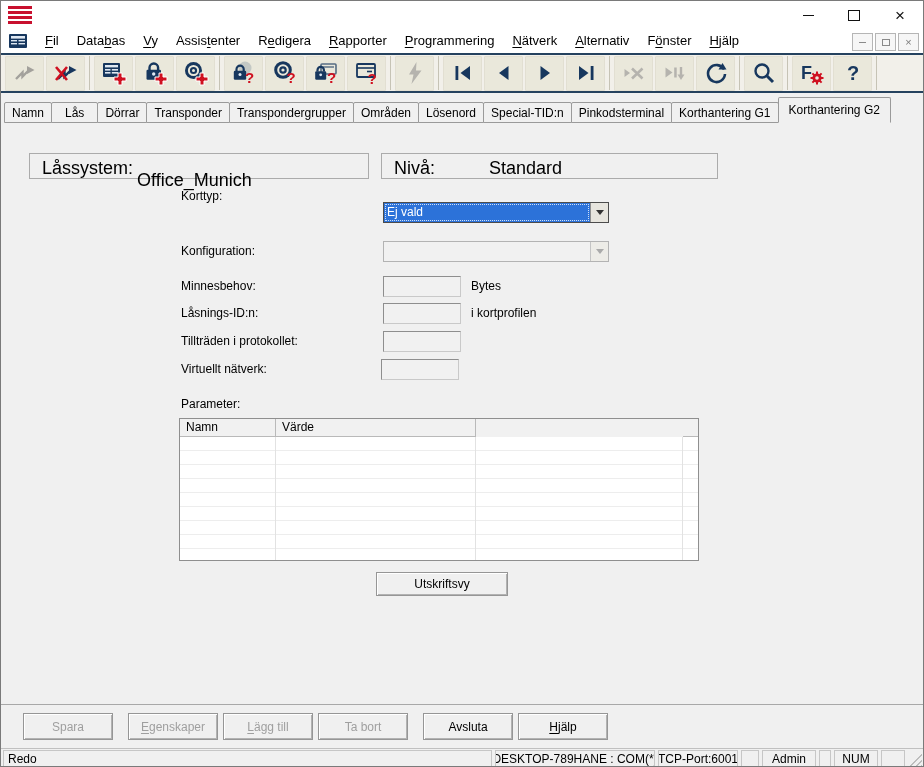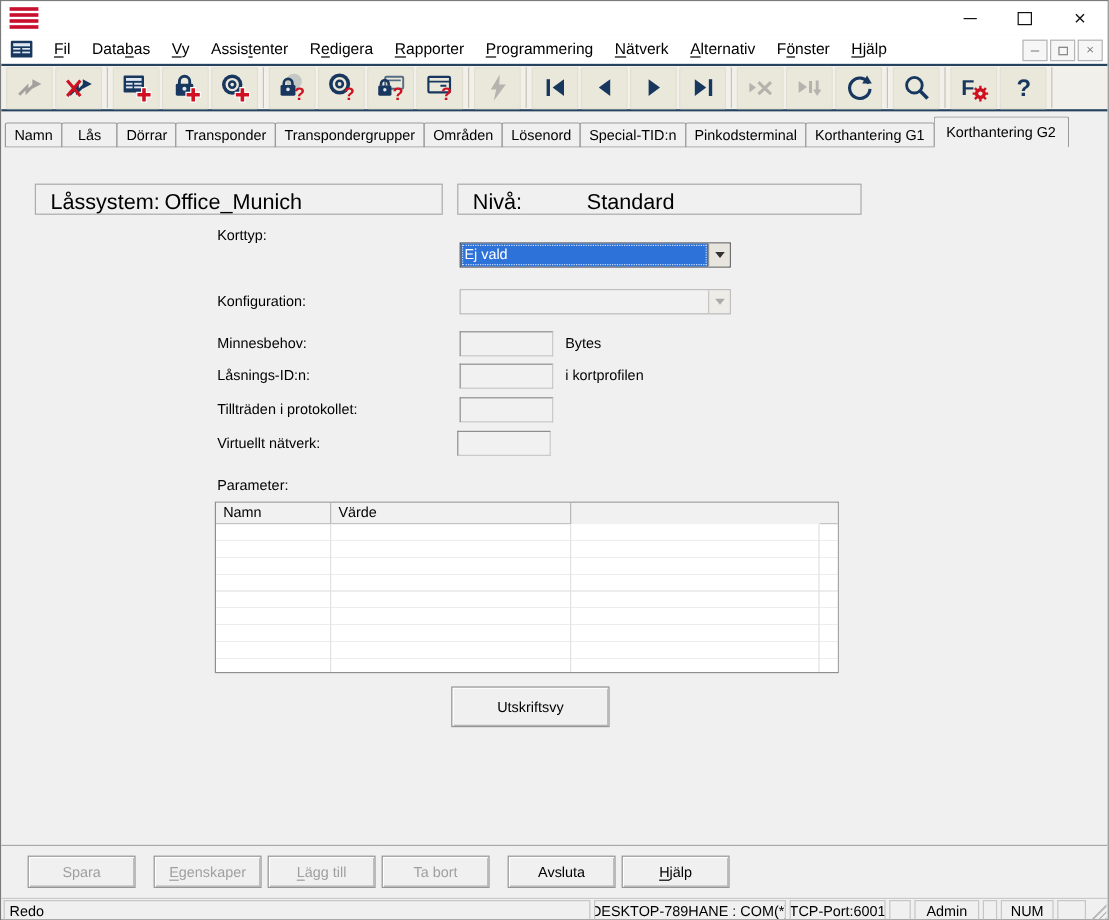--- a/index.html
+++ b/index.html
@@ -49,21 +49,21 @@
   .field{position:absolute;width:78px;height:21px;box-sizing:border-box;border:1px solid;border-color:#8e8e8e #c9c9c9 #c9c9c9 #8e8e8e;background:#f1f1f1;font:12px "Liberation Sans",sans-serif;padding:0 3px;color:#000;}
   
   .ptable{position:absolute;left:178px;top:295px;width:520px;height:143px;border:1px solid #8f8f8f;box-sizing:border-box;background:#fff;}
   .phead{display:flex;height:18px;background:#f1f1f1;}
   .phcell{box-sizing:border-box;border-right:1px solid #b9b9b9;border-bottom:1px solid #b9b9b9;font-size:12px;line-height:17px;padding-left:6px;overflow:hidden;}
   .pbody{position:relative;height:123px;background:repeating-linear-gradient(to bottom,#ffffff 0 13px,#ededed 13px 14px);}
   .vline{position:absolute;top:0;bottom:0;width:1px;background:#e2e2e2;}
   
   .btn{background:#f0f0f0;border:1px solid #969696;box-shadow:inset 1px 1px 0 #ffffff,inset -1px -1px 0 #b2b2b2;font:12px "Liberation Sans",sans-serif;color:#000;display:flex;align-items:center;justify-content:center;box-sizing:border-box;}
   .btn.disabled{color:#9f9f9f;}
-  .printbtn{position:absolute;left:375px;top:449px;width:132px;height:34px;}
+  .printbtn{position:absolute;left:375px;top:449px;width:132px;height:24px;}
   
   .bottombar{height:43px;background:#f0f0f0;border-top:1px solid #a8a8a8;position:relative;}
   .bbtn{position:absolute;top:8px;width:90px;height:27px;}
   
   .statusbar{height:21px;background:#f0f0f0;border-top:1px solid #c0c0c0;display:flex;align-items:stretch;padding:1px 1px 1px 2px;box-sizing:border-box;gap:3px;font-size:12px;}
   .seg{border:1px solid #c6c6c6;display:flex;align-items:center;justify-content:center;box-sizing:border-box;white-space:nowrap;overflow:hidden;}
   .seg.ready{flex:1;justify-content:flex-start;padding-left:4px;}
   .grip{width:14px;border:none;background:
      linear-gradient(135deg,transparent 0 55%,#bdbdbd 55% 62%,transparent 62% 72%,#bdbdbd 72% 79%,transparent 79% 89%,#bdbdbd 89% 96%,transparent 96%);}
   u{text-underline-offset:2px;}
@@ -294,21 +294,21 @@
     <span class="tab">Special-TID:n</span>
     <span class="tab">Pinkodsterminal</span>
     <span class="tab">Korthantering G1</span>
     <span class="tab active">Korthantering G2</span>
   </div>
 
   <div class="content">
 
     <div class="gbox" style="left:28px;top:30px;width:340px;">
       <span style="left:12px;">Låssystem:</span>
-      <span style="left:107px;">Office_Munich</span>
+      <span style="left:107px;margin-top:12px;">Office_Munich</span>
     </div>
     <div class="gbox" style="left:380px;top:30px;width:337px;padding-left:16px;">
       <span style="left:12px;">Nivå:</span>
       <span style="left:107px;">Standard</span>
     </div>
 
     <span class="flabel" style="left:180px;top:66px;">Korttyp:</span>
     <div class="combo" style="left:382px;top:79px;">
       <span class="sel">Ej vald</span>
       <span class="dropbtn">

